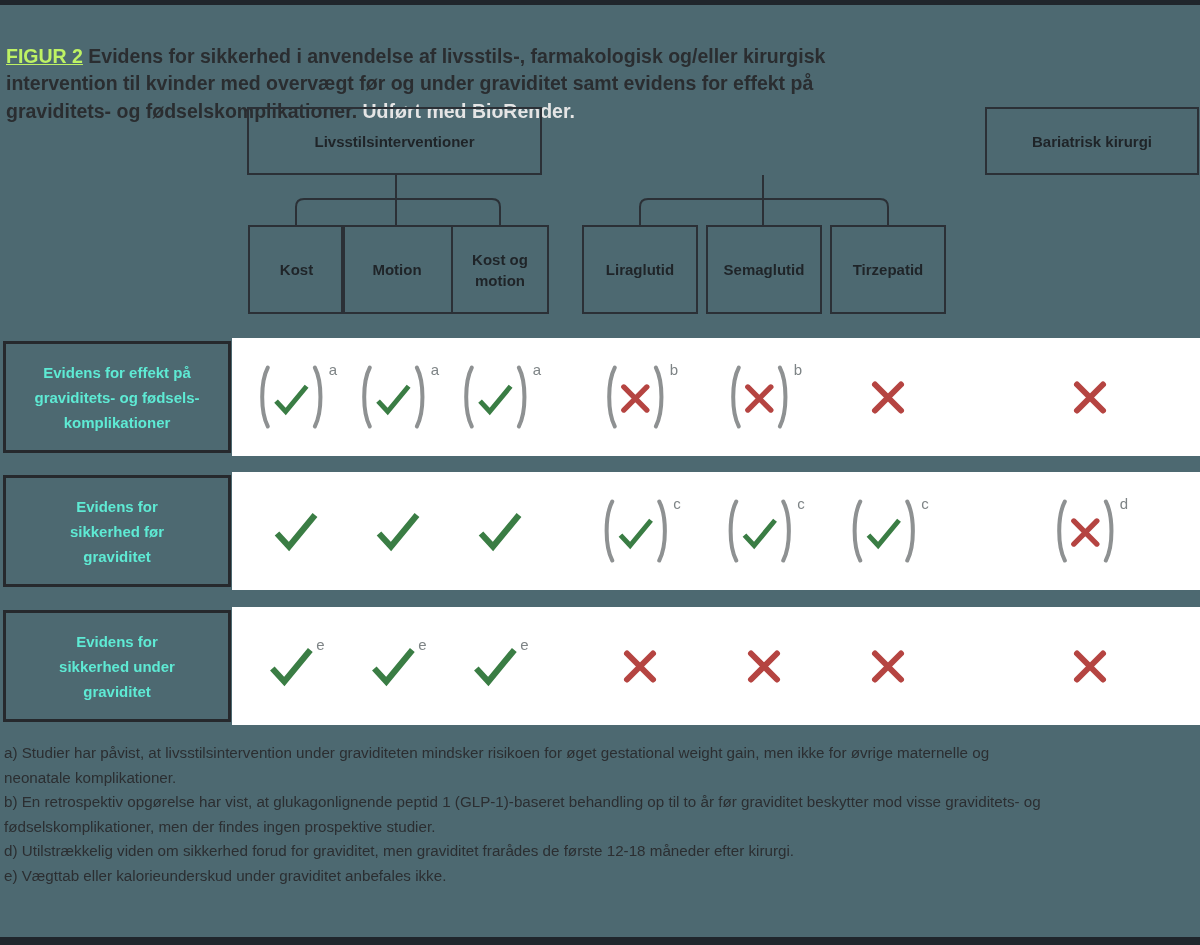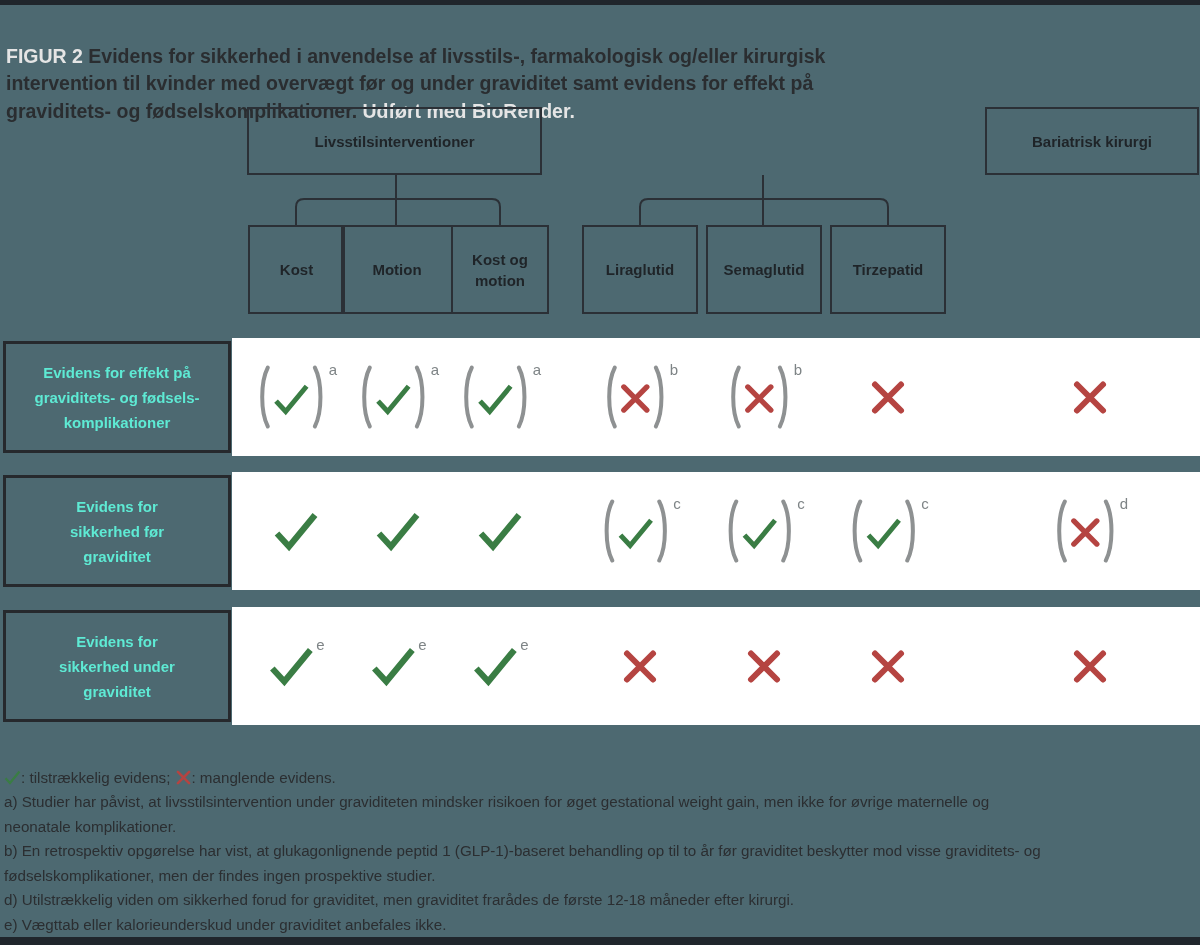--- a/index.html
+++ b/index.html
@@ -3,21 +3,21 @@
 <meta charset="utf-8">
 <style>
   html,body{margin:0;padding:0;}
   body{width:1200px;height:945px;font-family:"Liberation Sans",sans-serif;}
   .figure{position:relative;width:1200px;height:945px;background:#4D6971;overflow:hidden;}
   .bar{position:absolute;left:0;width:1200px;background:#20262C;}
   .bar-top{top:0;height:5px;}
   .bar-bottom{top:937px;height:8px;}
   .title{position:absolute;left:6px;top:15px;width:1110px;font-size:19.5px;font-weight:700;
          line-height:27.5px;color:#2A2D30;white-space:pre-line;}
-  .fig-label{color:#e5e5e5;}
+  .fig-label{color:#bef264;text-decoration:underline;}
   .credit{color:#e5e5e5;}
   .node{position:absolute;box-sizing:border-box;border:2.5px solid #2B3036;display:flex;
         align-items:center;justify-content:center;text-align:center;font-weight:700;
         font-size:15px;color:#1F2428;line-height:21px;padding:4px;}
   .n-p0{left:247px;top:107px;width:295px;height:68px;}
   .n-p1{left:578px;top:107px;width:368px;height:68px;}
   .n-p2{left:985px;top:107px;width:214px;height:68px;}
   .n-c{top:225px;height:89px;}
   .n-c0{left:248px;width:97px;}
   .n-c1{left:341px;width:112px;}
@@ -252,27 +252,20 @@
         </svg>
       </div>
       <div class="cell" style="left: 1090px; top: 607px;">
         <svg width="35" height="35" viewBox="0 0 35 35" style="">
           <path d="M4.5 4.5 L30.5 30.5 M30.5 4.5 L4.5 30.5" fill="none" stroke="#B54441" stroke-width="6" stroke-linecap="round"></path>
         </svg>
       </div>
     </div>
 
   <div class="footnotes">
-    <div class="footnote legend">
-      <span id="legend-check"><svg width="17" height="15" viewBox="0 0 46 41" style="overflow:visible;">
-            <path d="M4 22.5 L16 35.5 L42 4" fill="none" stroke="#3A7D44" stroke-width="6.2"></path>
-          </svg></span><span>: tilstrækkelig evidens;</span><span class="gap" id="legend-cross"><svg width="15" height="15" viewBox="0 0 35 35" style="">
-            <path d="M4.5 4.5 L30.5 30.5 M30.5 4.5 L4.5 30.5" fill="none" stroke="#B54441" stroke-width="6" stroke-linecap="round"></path>
-          </svg></span><span>: manglende evidens.</span>
-    </div>
     <div class="footnote">a) Studier har påvist, at livsstilsintervention under graviditeten mindsker risikoen for øget gestational weight gain, men ikke for øvrige maternelle og
 neonatale komplikationer.</div>
     <div class="footnote">b) En retrospektiv opgørelse har vist, at glukagonlignende peptid 1 (GLP-1)-baseret behandling op til to år før graviditet beskytter mod visse graviditets- og
 fødselskomplikationer, men der findes ingen prospektive studier.</div>
     <div class="footnote">d) Utilstrækkelig viden om sikkerhed forud for graviditet, men graviditet frarådes de første 12-18 måneder efter kirurgi.</div>
     <div class="footnote">e) Vægttab eller kalorieunderskud under graviditet anbefales ikke.</div>
   </div>
 
   <div class="bar bar-bottom"></div>
 </div>

